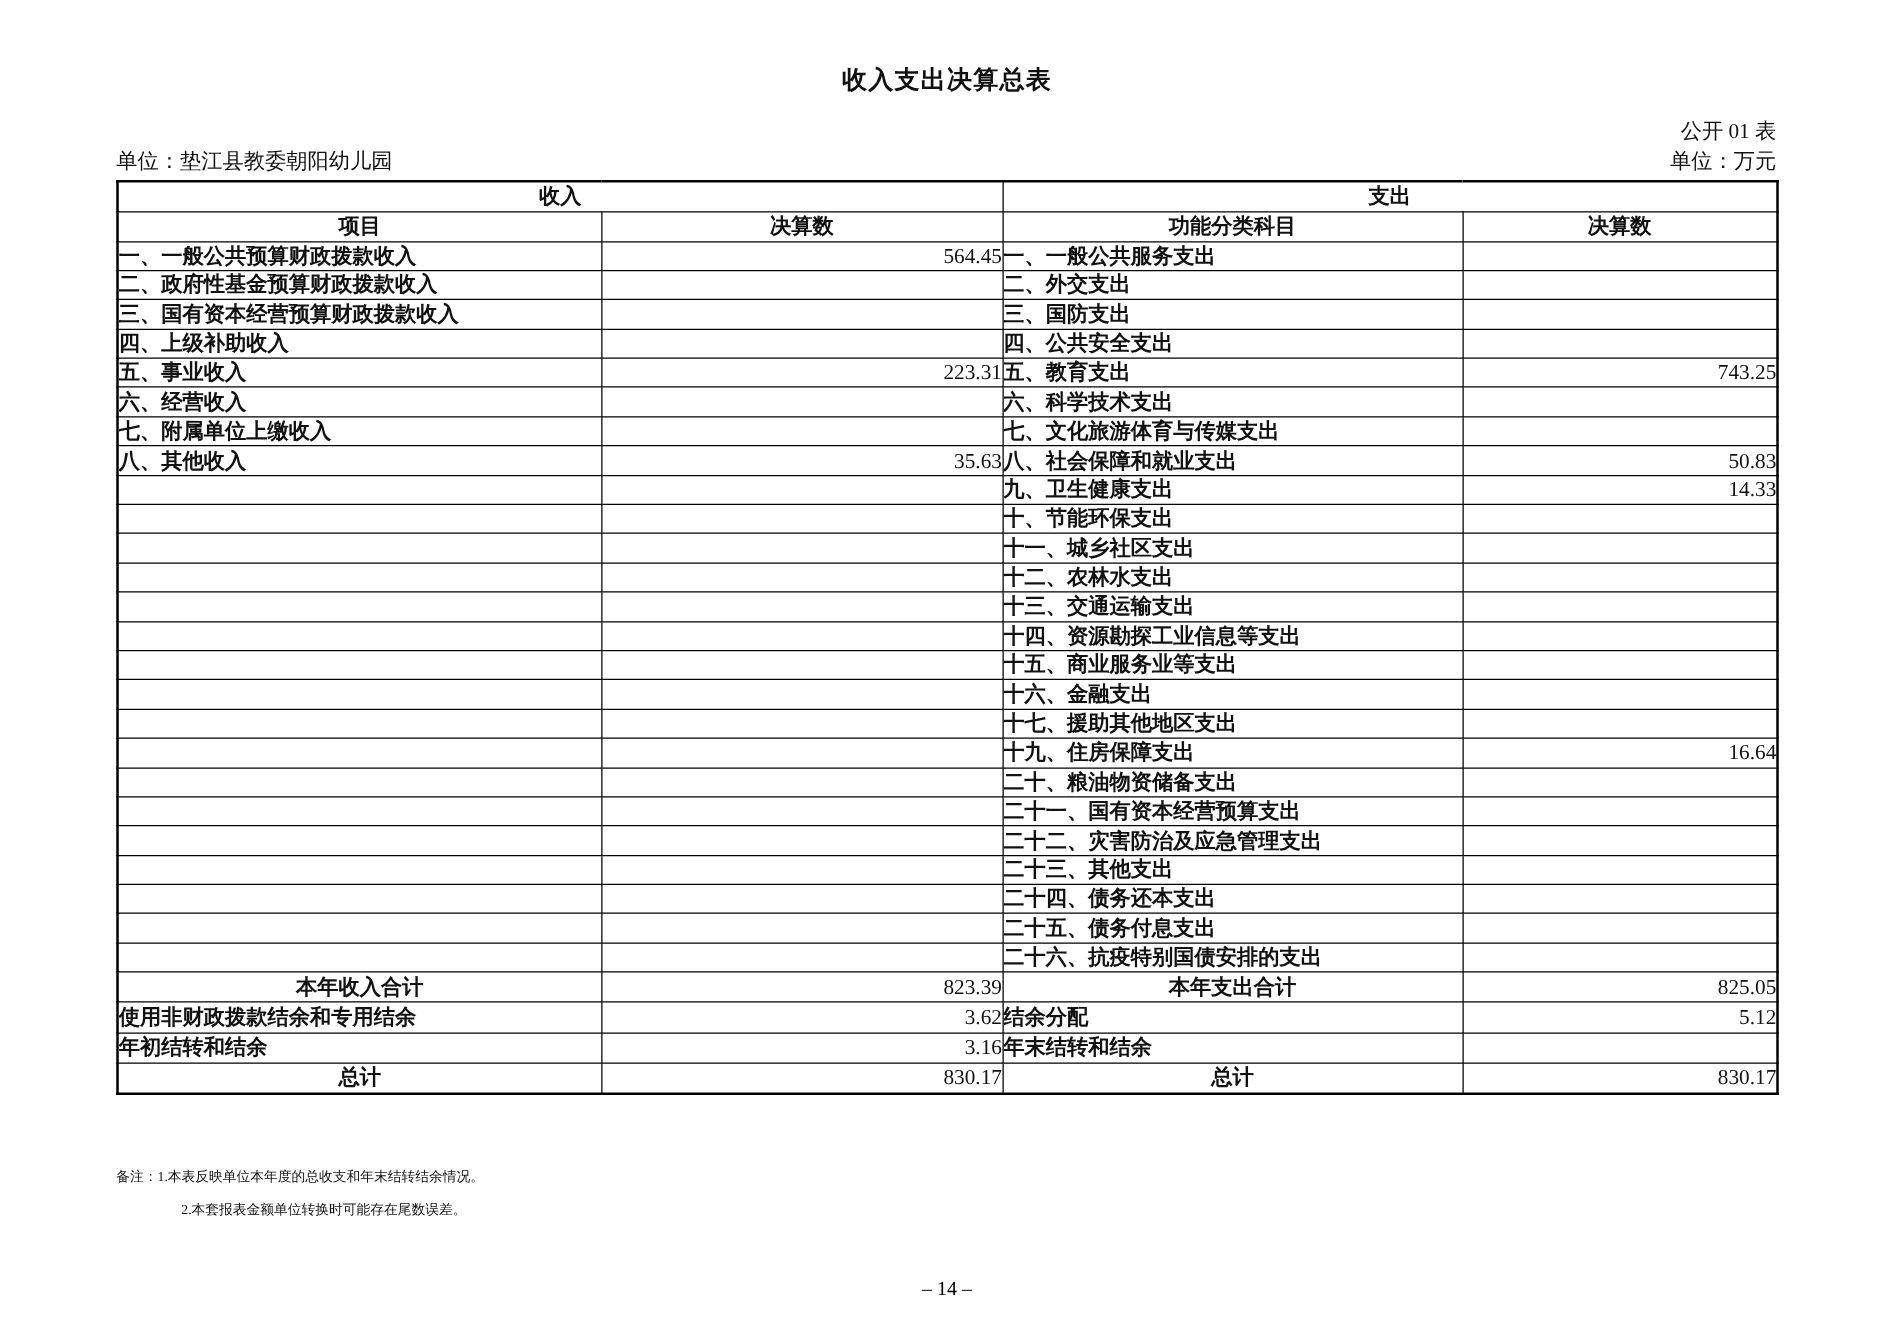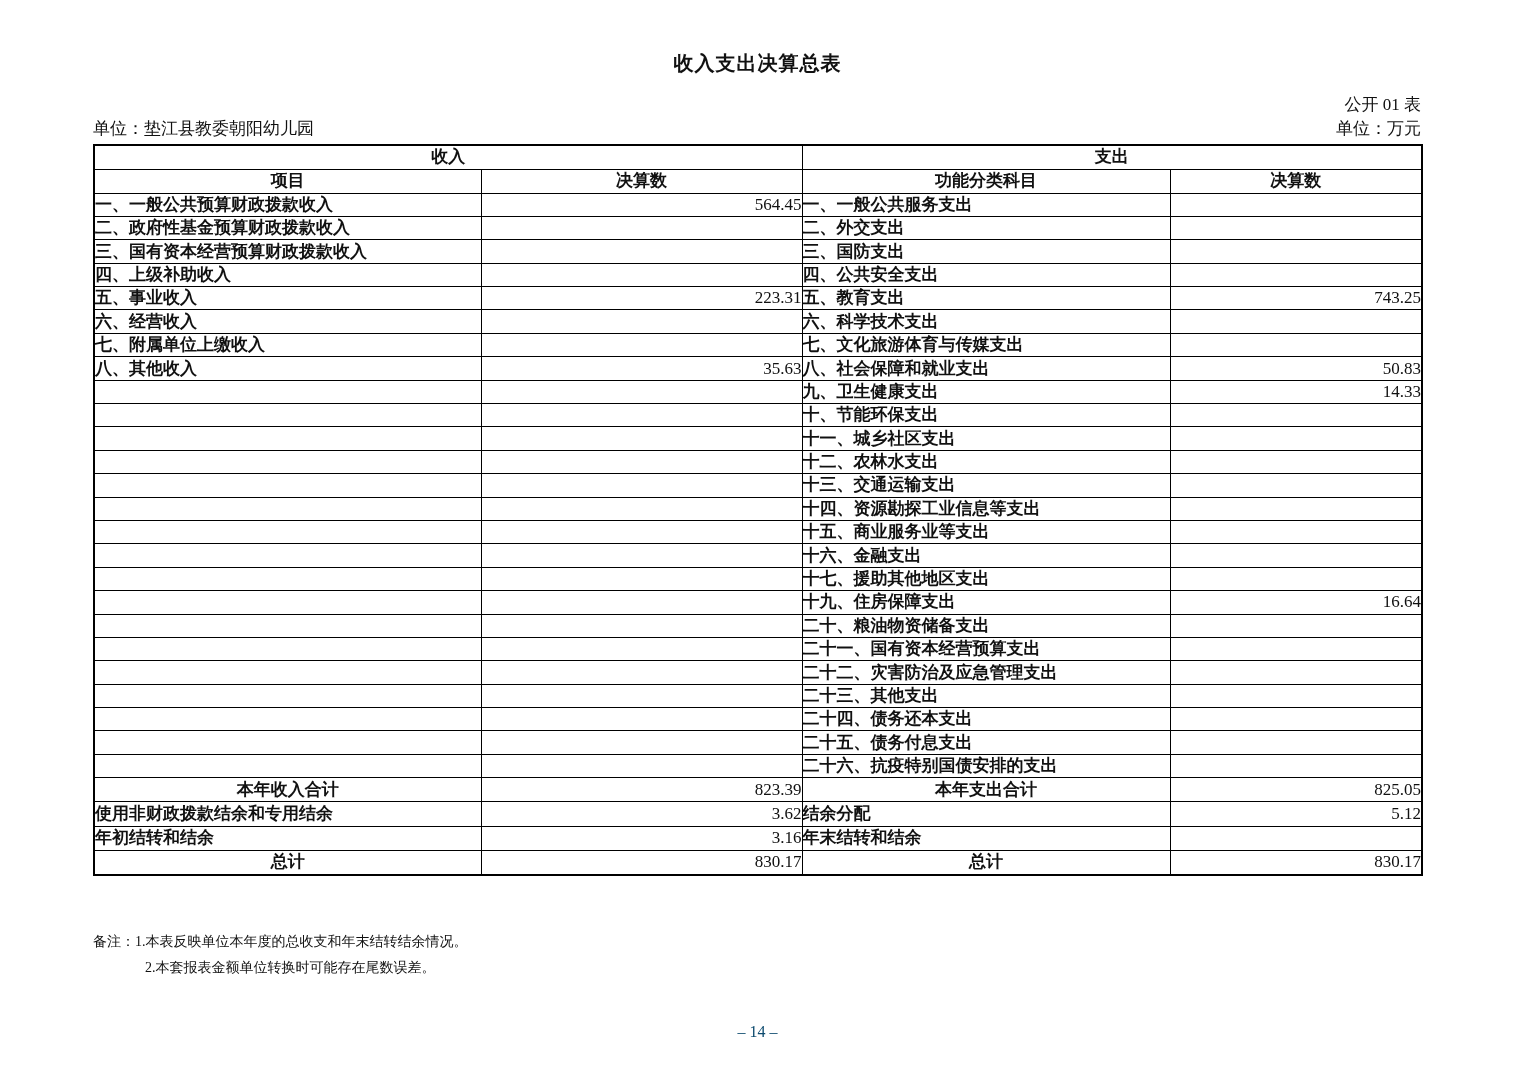--- a/index.html
+++ b/index.html
@@ -82,32 +82,32 @@
     text-align: right;
     padding-right: 5px;
     font-weight: 400;
     font-family: "Liberation Serif", "DejaVu Serif", serif;
   }
   .notes {
     position: absolute;
     top: 929px;
     left: 93px;
     width: 1328px;
-    font-size: 14px;
+    font-size: 11px;
     line-height: 26px;
   }
   .note-line2 { padding-left: 52px; }
   .page-number {
     position: absolute;
     top: 1023px;
     left: 0;
     width: 100%;
     text-align: center;
     font-size: 16px;
-    color: #0c4a6e;
+    color: #000000;
   }
 </style>
 </head>
 <body>
 
 <div class="page">
 
   <div class="doc-title">收入支出决算总表</div>
 
   <div class="sheet-code">公开 01 表</div>

